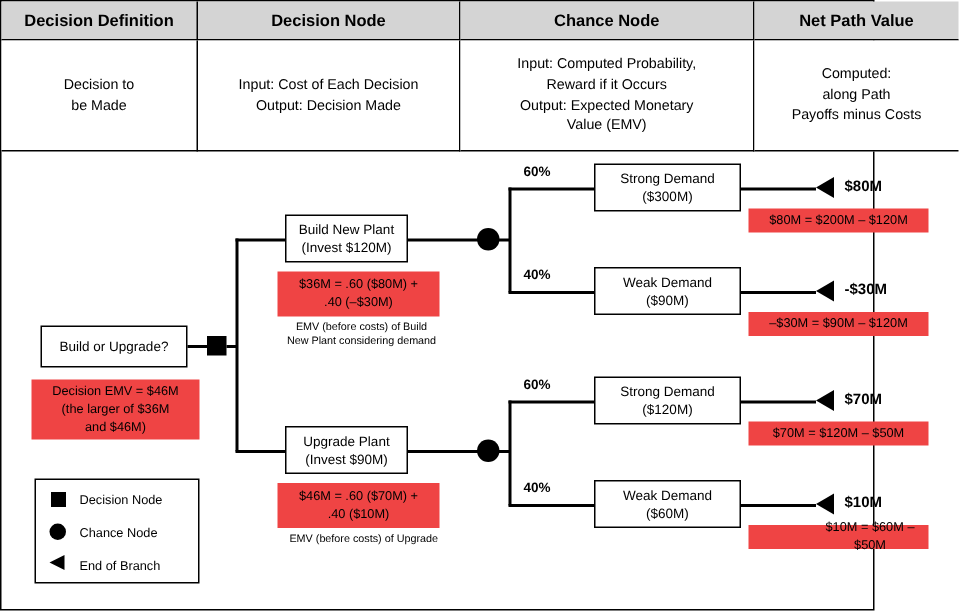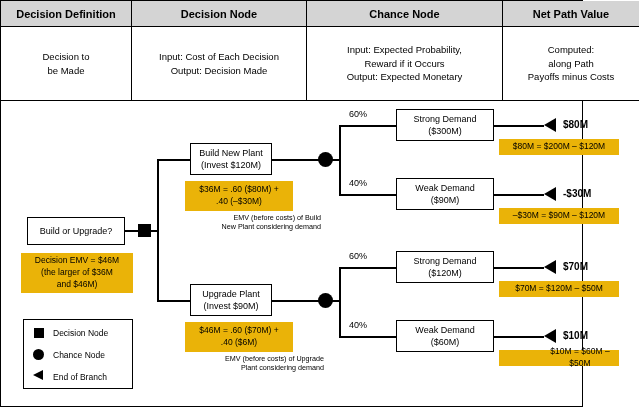--- a/index.html
+++ b/index.html
@@ -33,41 +33,41 @@
   .canvas{position:absolute;left:0;top:100px;width:638px;height:306px;}
 
   .box{
     position:absolute;box-sizing:border-box;
     border:1px solid #000;background:#fff;
     display:flex;flex-direction:column;align-items:center;justify-content:center;
     text-align:center;line-height:1.35;font-size:9px;
   }
   .gray{
     position:absolute;box-sizing:border-box;
-    background:#eab308;border:none;
+    background:#ef4444;border:none;
     display:flex;align-items:center;justify-content:center;
     text-align:center;line-height:1.4;font-size:8.5px;padding:2px 4px;
   }
   .plain{
-    position:absolute;text-align:right;font-size:7.2px;line-height:1.3;color:#000;margin-left:24px;
+    position:absolute;text-align:center;font-size:7.2px;line-height:1.3;color:#000;
   }
   .bold{font-weight:normal;}
 
   .line{position:absolute;background:#000;}
   .hline{height:1.5px;}
   .vline{width:1.5px;}
 
   .sq{position:absolute;width:13px;height:13px;background:#000;}
   .circ{position:absolute;width:15px;height:15px;background:#000;border-radius:50%;}
 
   .tri{position:absolute;width:0;height:0;
        border-top:7px solid transparent;border-bottom:7px solid transparent;
        border-right:12px solid #000;}
 
-  .pct{position:absolute;font-size:9px;font-weight:normal;}
+  .pct{position:absolute;font-size:9px;font-weight:bold;}
 
   .payoff{position:absolute;font-weight:bold;font-size:10px;}
 
   
   .legend{position:absolute;box-sizing:border-box;border:1px solid #000;background:#fff;}
   .legend-item{position:absolute;font-size:8.5px;}
   .legend-sq{position:absolute;width:10px;height:10px;background:#000;}
   .legend-circ{position:absolute;width:11px;height:11px;background:#000;border-radius:50%;}
   .legend-tri{position:absolute;width:0;height:0;
        border-top:5.5px solid transparent;border-bottom:5.5px solid transparent;
@@ -93,23 +93,24 @@
         </div>
       </div>
       <div class="hdr-cell hdr-bot c2">
         <div>
           <div>Input: Cost of Each Decision</div>
           <div>Output: Decision Made</div>
         </div>
       </div>
       <div class="hdr-cell hdr-bot c3">
         <div>
-          <div>Input: Expected Probability,</div>
+          <div>Input: Computed Probability,</div>
           <div>Reward if it Occurs</div>
           <div>Output: Expected Monetary</div>
+          <div>Value (EMV)</div>
         </div>
       </div>
       <div class="hdr-cell hdr-bot c4">
         <div>
           <div class="bold">Computed:</div>
           <div>along Path</div>
           <div>Payoffs minus Costs</div>
         </div>
       </div>
     </div>
@@ -182,26 +183,25 @@
     <div class="gray" style="left:498px;top:38px;width:120px;height:16px;">$80M = $200M – $120M</div>
     <div class="gray" style="left:498px;top:107px;width:120px;height:16px;">–$30M = $90M – $120M</div>
 
     <div class="box" style="left:189px;top:183px;width:82px;height:32px;">
       <div>Upgrade Plant</div>
       <div>(Invest $90M)</div>
     </div>
     <div class="gray" style="left:184px;top:221px;width:108px;height:30px;">
       <div>
         <div>$46M = .60 ($70M) +</div>
-        <div>.40 ($6M)</div>
+        <div>.40 ($10M)</div>
       </div>
     </div>
     <div class="plain" style="left:184px;top:253px;width:115px;">
       <div>EMV (before costs) of Upgrade</div>
-      <div>Plant considering demand</div>
     </div>
 
     <div class="line hline" style="left:271px;top:199px;width:47px;"></div>
     <div class="circ" style="left:317px;top:192px;"></div>
 
     <div class="line vline" style="left:338px;top:166px;height:70px;"></div>
     <div class="line hline" style="left:331px;top:199px;width:8px;"></div>
     <div class="line hline" style="left:338px;top:166px;width:58px;"></div>
     <div class="line hline" style="left:338px;top:235px;width:58px;"></div>
 

